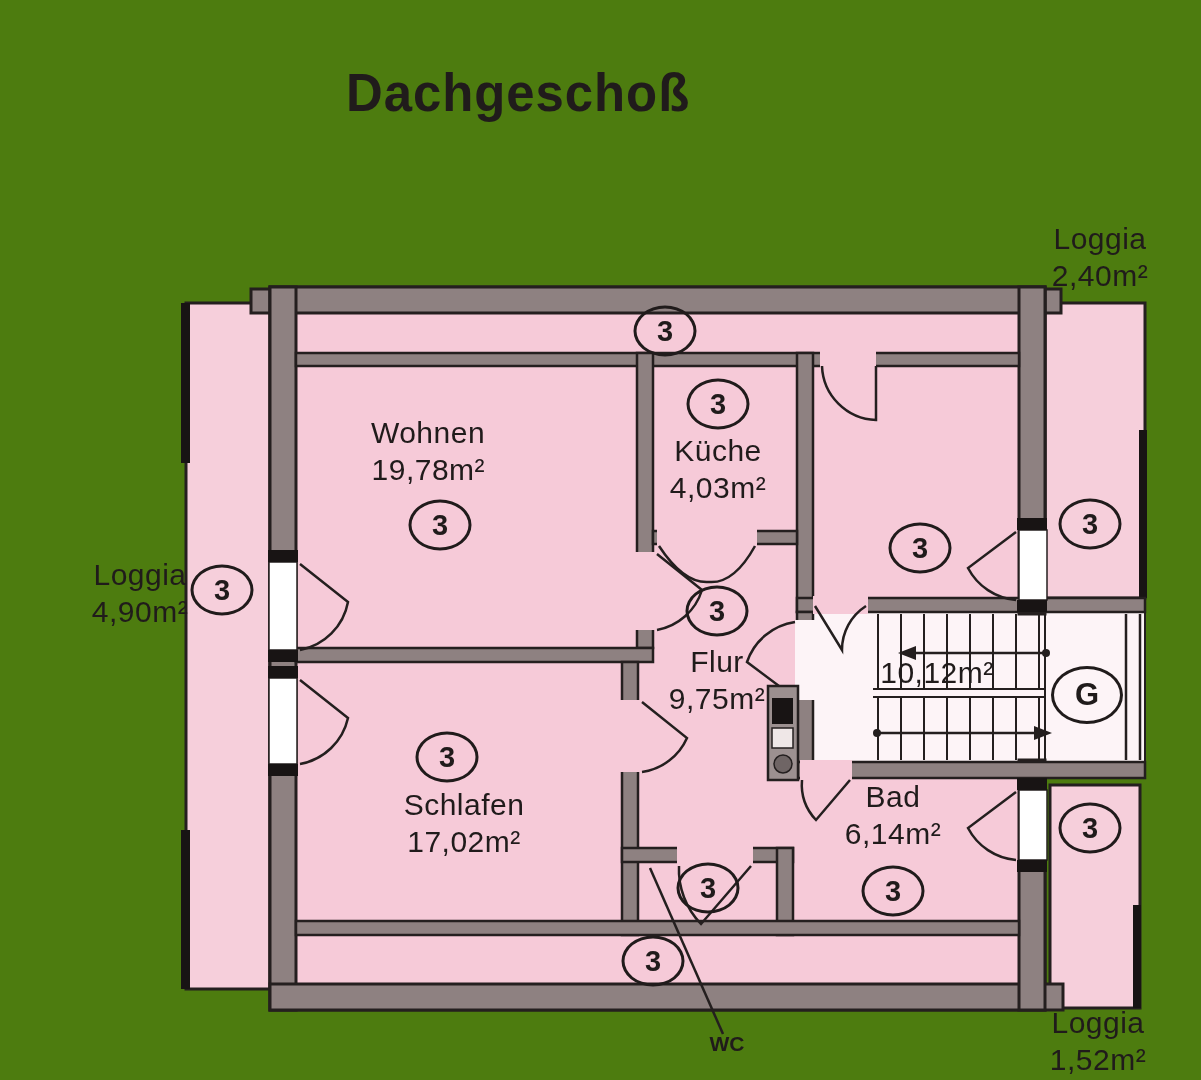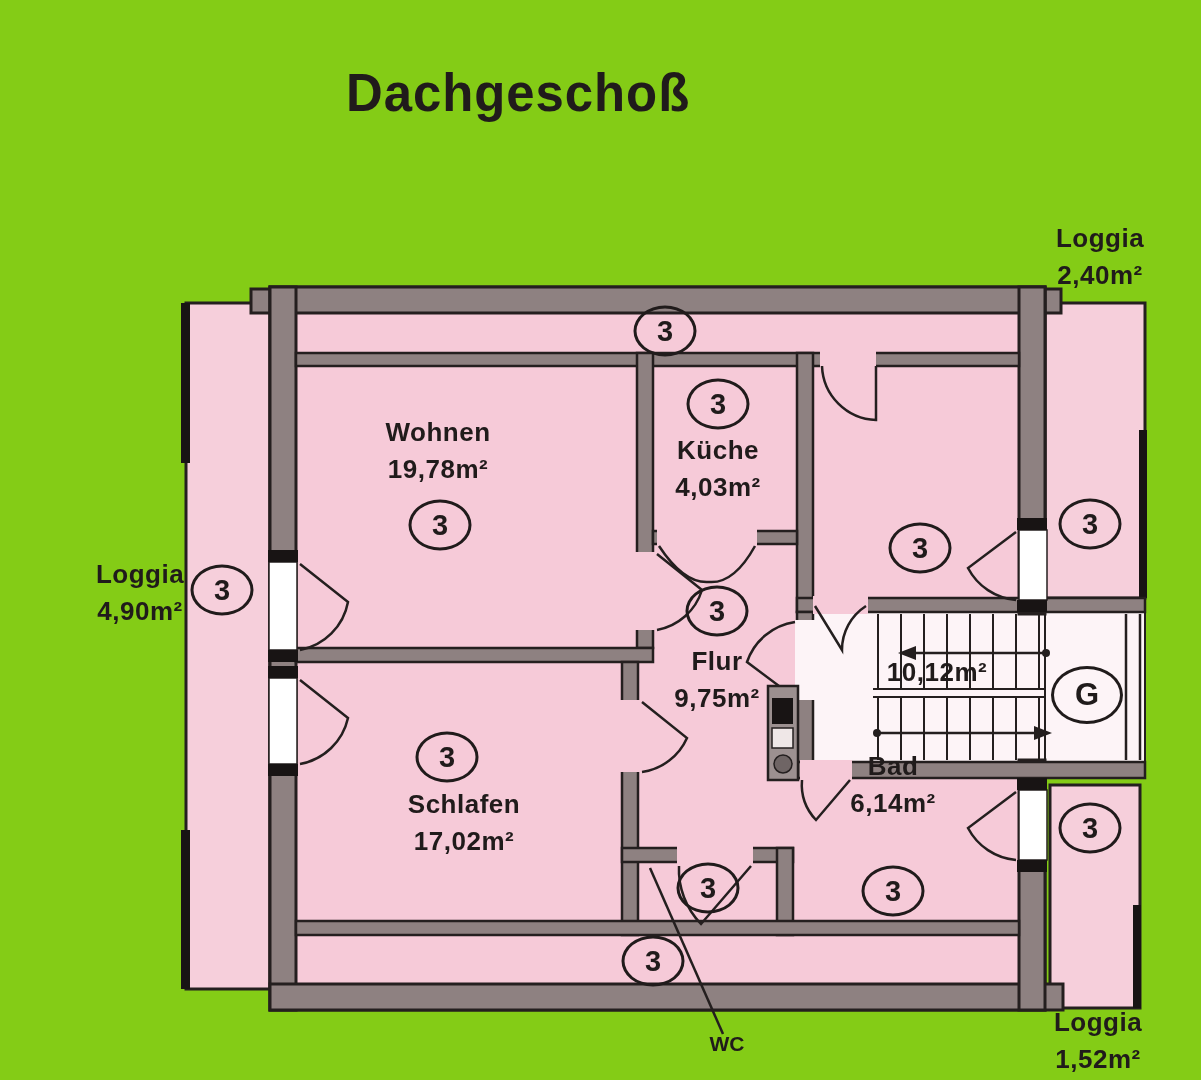--- a/index.html
+++ b/index.html
@@ -1,27 +1,27 @@
 <!DOCTYPE html>
 <html><head>
 <meta charset="utf-8">
 <style>
   html,body{margin:0;padding:0;background:#ffffff;}
   .page{
-    position:relative;width:1201px;height:1080px;background:#84cc16;
+    position:relative;width:1201px;height:1080px;background:#4d7c0f;
     font-family:"Liberation Sans",sans-serif;color:#201b1b;overflow:hidden;
   }
   .title{
     position:absolute;left:346px;top:62px;font-size:53px;font-weight:700;
     letter-spacing:1px;transform:scaleX(.96);transform-origin:left top;white-space:nowrap;
   }
   svg.plan{position:absolute;left:0;top:0;}
   .room-label{
     position:absolute;transform:translateX(-50%);text-align:center;
-    font-weight:700;font-size:26px;line-height:37px;white-space:nowrap;letter-spacing:.5px;
+    font-weight:400;font-size:30px;line-height:37px;white-space:nowrap;letter-spacing:.5px;
   }
   .room-label span{display:block;}
   .oval{
     position:absolute;width:57px;height:45px;border:3.5px solid #201b1b;border-radius:50%;
     display:flex;align-items:center;justify-content:center;
     font-size:29px;font-weight:700;transform:translate(-50%,-50%);background:transparent;
   }
   .oval.big{width:66px;height:52px;font-size:31px;}
   .wc-label{position:absolute;transform:translateX(-50%);font-weight:700;font-size:21px;}
 </style>
@@ -133,40 +133,40 @@
     <g>
       <rect x="768" y="686" width="30" height="94" fill="#9c9090" stroke="#241f1f" stroke-width="2.5"></rect>
       <rect x="772" y="698" width="21" height="26" fill="#181414"></rect>
       <rect x="772" y="728" width="21" height="20" fill="#efe7e7" stroke="#241f1f" stroke-width="1.5"></rect>
       <circle cx="783" cy="764" r="9" fill="#6f6565" stroke="#241f1f" stroke-width="1.5"></circle>
     </g>
 
     <line x1="723" y1="1034" x2="650" y2="868" stroke="#241f1f" stroke-width="2.5"></line>
   </svg>
 
-  <div class="room-label" style="left:438px;top:414px;">
+  <div class="room-label" style="left:428px;top:414px;text-align:right;">
     <span>Wohnen</span>
     <span>19,78m²</span>
   </div>
   <div class="room-label" style="left:718px;top:432px;">
     <span>Küche</span>
     <span>4,03m²</span>
   </div>
   <div class="room-label" style="left:717px;top:643px;">
     <span>Flur</span>
     <span>9,75m²</span>
   </div>
   <div class="room-label" style="left:937px;top:654px;">
     <span>10,12m²</span>
   </div>
   <div class="room-label" style="left:464px;top:786px;">
     <span>Schlafen</span>
     <span>17,02m²</span>
   </div>
-  <div class="room-label" style="left:893px;top:748px;">
+  <div class="room-label" style="left:893px;top:778px;">
     <span>Bad</span>
     <span>6,14m²</span>
   </div>
 
   <div class="room-label" style="left:1100px;top:220px;">
     <span>Loggia</span>
     <span>2,40m²</span>
   </div>
   <div class="room-label" style="left:140px;top:556px;">
     <span>Loggia</span>

